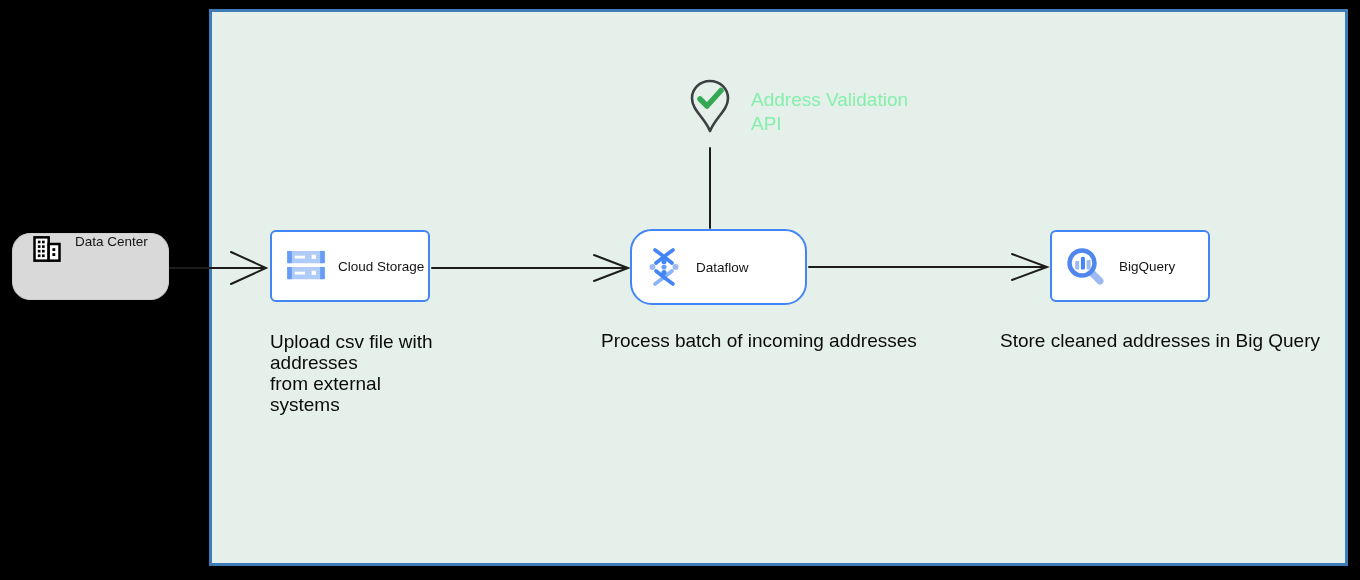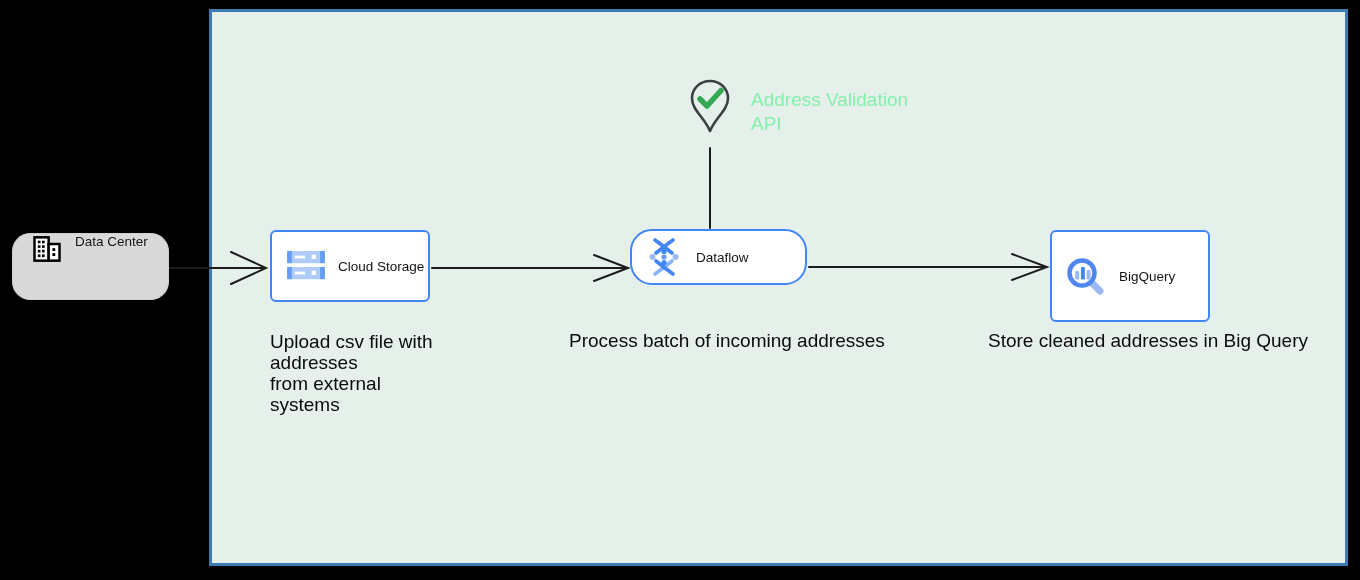--- a/index.html
+++ b/index.html
@@ -18,21 +18,21 @@
   .node-label{font-size:13.5px;color:#141414;white-space:nowrap;}
   .dc-node{
     position:absolute;left:12px;top:233px;width:157px;height:67px;
     background:#d9d9d9;border:1px solid #cfcfcf;border-radius:18px;
     display:flex;box-sizing:border-box;
   }
   .caption{
     position:absolute;font-size:19px;line-height:21px;color:#0b0b0b;
     white-space:pre-line;
   }
-  .nowrap{white-space:nowrap;}
+  .nowrap{white-space:nowrap;margin-left:32px;}
   .pin-label{
     position:absolute;left:751px;top:88px;width:220px;
     font-size:19px;line-height:23.5px;color:#86efac;white-space:pre-line;
   }
   svg{display:block;}
   .overlay{position:absolute;left:0;top:0;pointer-events:none;}
 </style>
 </head>
 <body>
 
@@ -101,40 +101,40 @@
           <rect x="0" y="18" width="5" height="13" fill="#669df6"></rect>
           <rect x="35" y="18" width="5" height="13" fill="#669df6"></rect>
           <rect x="8" y="23" width="11" height="3" fill="#ffffff"></rect>
           <rect x="26" y="22" width="4.5" height="4.5" fill="#ffffff"></rect>
         </g>
       </svg>
     </span>
     <span class="node-label" style="margin-left:13px">Cloud Storage</span>
   </div>
 
-  <div class="node" style="left:630px;top:229px;width:177px;height:56px;border-radius:22px;">
+  <div class="node" style="left:630px;top:229px;width:177px;height:76px;border-radius:22px;">
     <span style="margin-left:14px">
       <svg width="36" height="40" viewBox="0 0 36 40">
         <g fill="none" stroke-linecap="round" stroke-width="3.6">
           <path d="M9 3 Q18 9.5 26 16" stroke="#4285f4"></path>
           <path d="M27 3 Q18 9.5 10 16" stroke="#4285f4"></path>
           <path d="M9 37 Q18 30.5 26 24" stroke="#8ab4f8"></path>
           <path d="M27 37 Q18 30.5 10 24" stroke="#4285f4"></path>
         </g>
         <circle cx="6.5" cy="20" r="3" fill="#9db9f2"></circle>
         <circle cx="29.5" cy="20" r="3" fill="#9db9f2"></circle>
         <circle cx="18" cy="14.5" r="2.6" fill="#4285f4"></circle>
         <circle cx="18" cy="20" r="2.6" fill="#669df6"></circle>
         <circle cx="18" cy="25.5" r="2.6" fill="#4285f4"></circle>
       </svg>
     </span>
     <span class="node-label" style="margin-left:14px">Dataflow</span>
   </div>
 
-  <div class="node" style="left:1050px;top:230px;width:160px;height:92px;">
+  <div class="node" style="left:1050px;top:230px;width:160px;height:72px;">
     <span style="margin-left:13px">
       <svg width="40" height="40" viewBox="0 0 40 40">
         <line x1="27" y1="27" x2="35" y2="35" stroke="#9db9f2" stroke-width="7" stroke-linecap="round"></line>
         <circle cx="17" cy="17" r="12.5" fill="#ffffff" stroke="#4f87ee" stroke-width="4.5"></circle>
         <rect x="10.2" y="15" width="4" height="8.5" rx="1" fill="#9db9f2"></rect>
         <rect x="15.9" y="11" width="4" height="12.5" rx="1" fill="#4285f4"></rect>
         <rect x="21.6" y="14" width="4" height="9.5" rx="1" fill="#9db9f2"></rect>
       </svg>
     </span>
     <span class="node-label" style="margin-left:14px">BigQuery</span>
@@ -151,15 +151,15 @@
   <div class="pin-label">Address Validation
 API</div>
 
   <div class="caption" style="left:270px;top:331px;width:230px;">Upload csv file with
 addresses
 from external
 systems</div>
 
   <div class="caption nowrap" style="left:569px;top:330px;">Process batch of incoming addresses</div>
 
-  <div class="caption nowrap" style="left:988px;top:330px;">Store cleaned addresses in Big Query</div>
+  <div class="caption nowrap" style="left:968px;top:330px;">Store cleaned addresses in Big Query</div>
 
 </div>
 
 </body></html>

